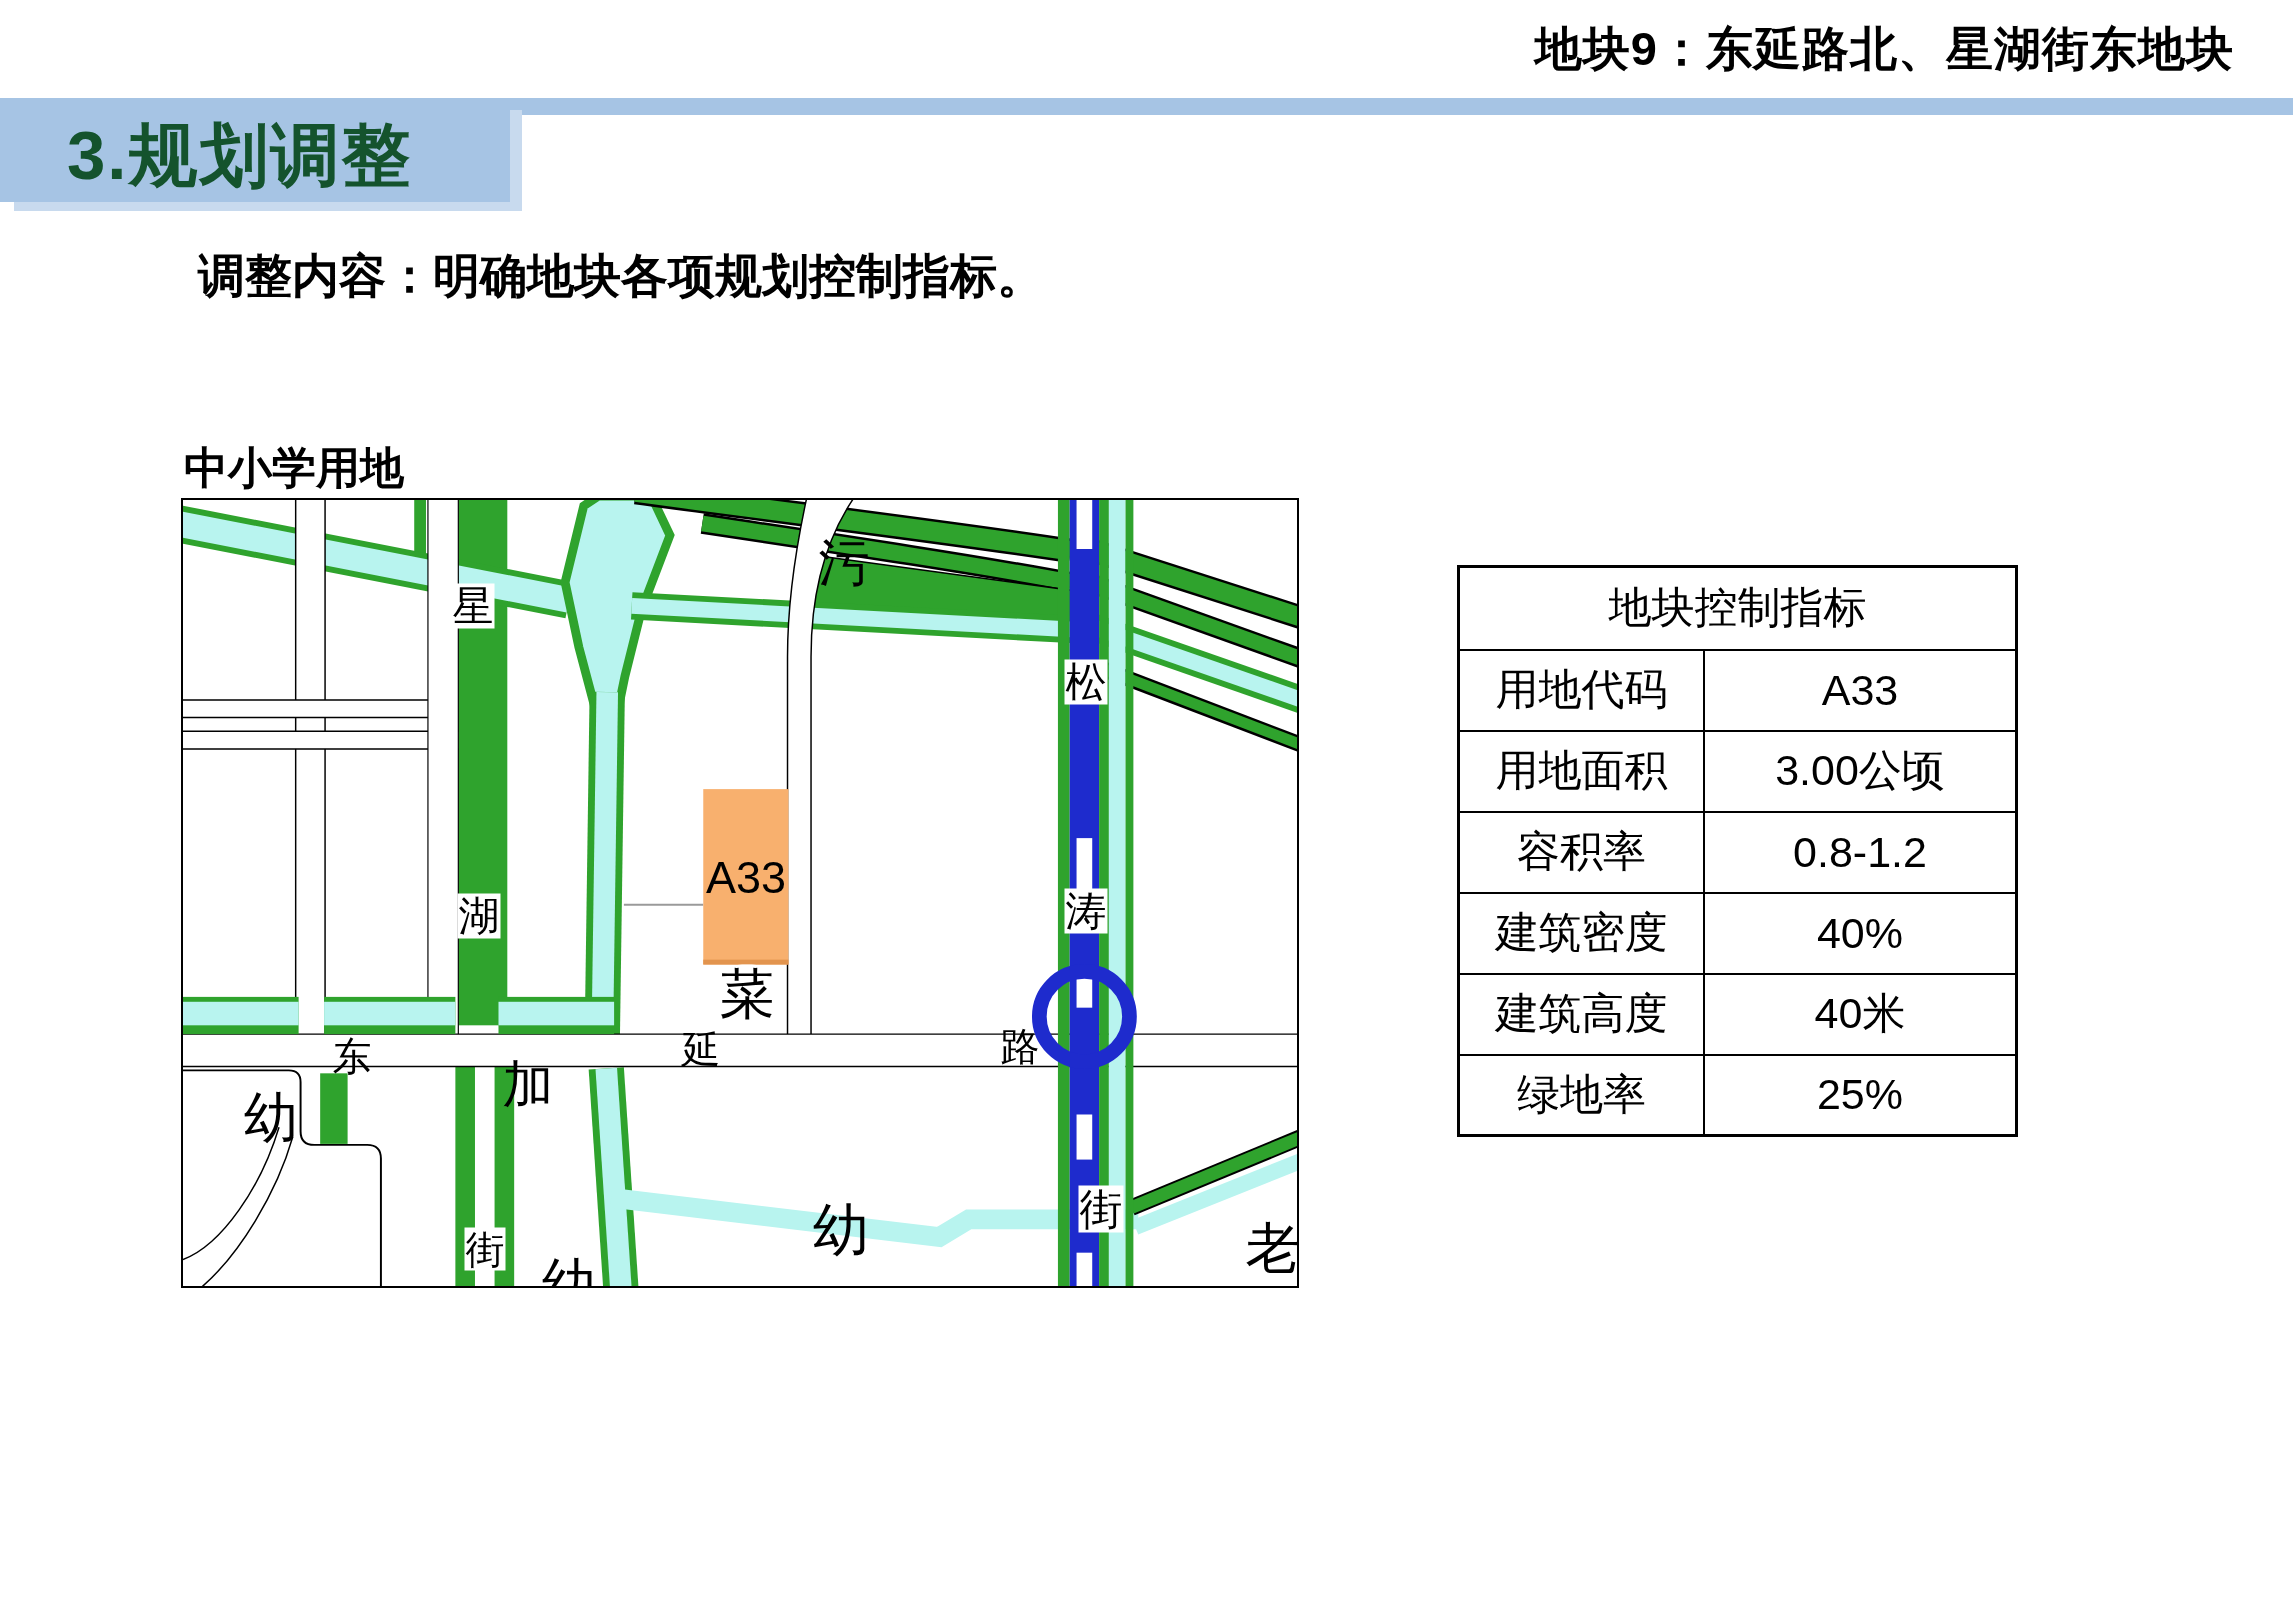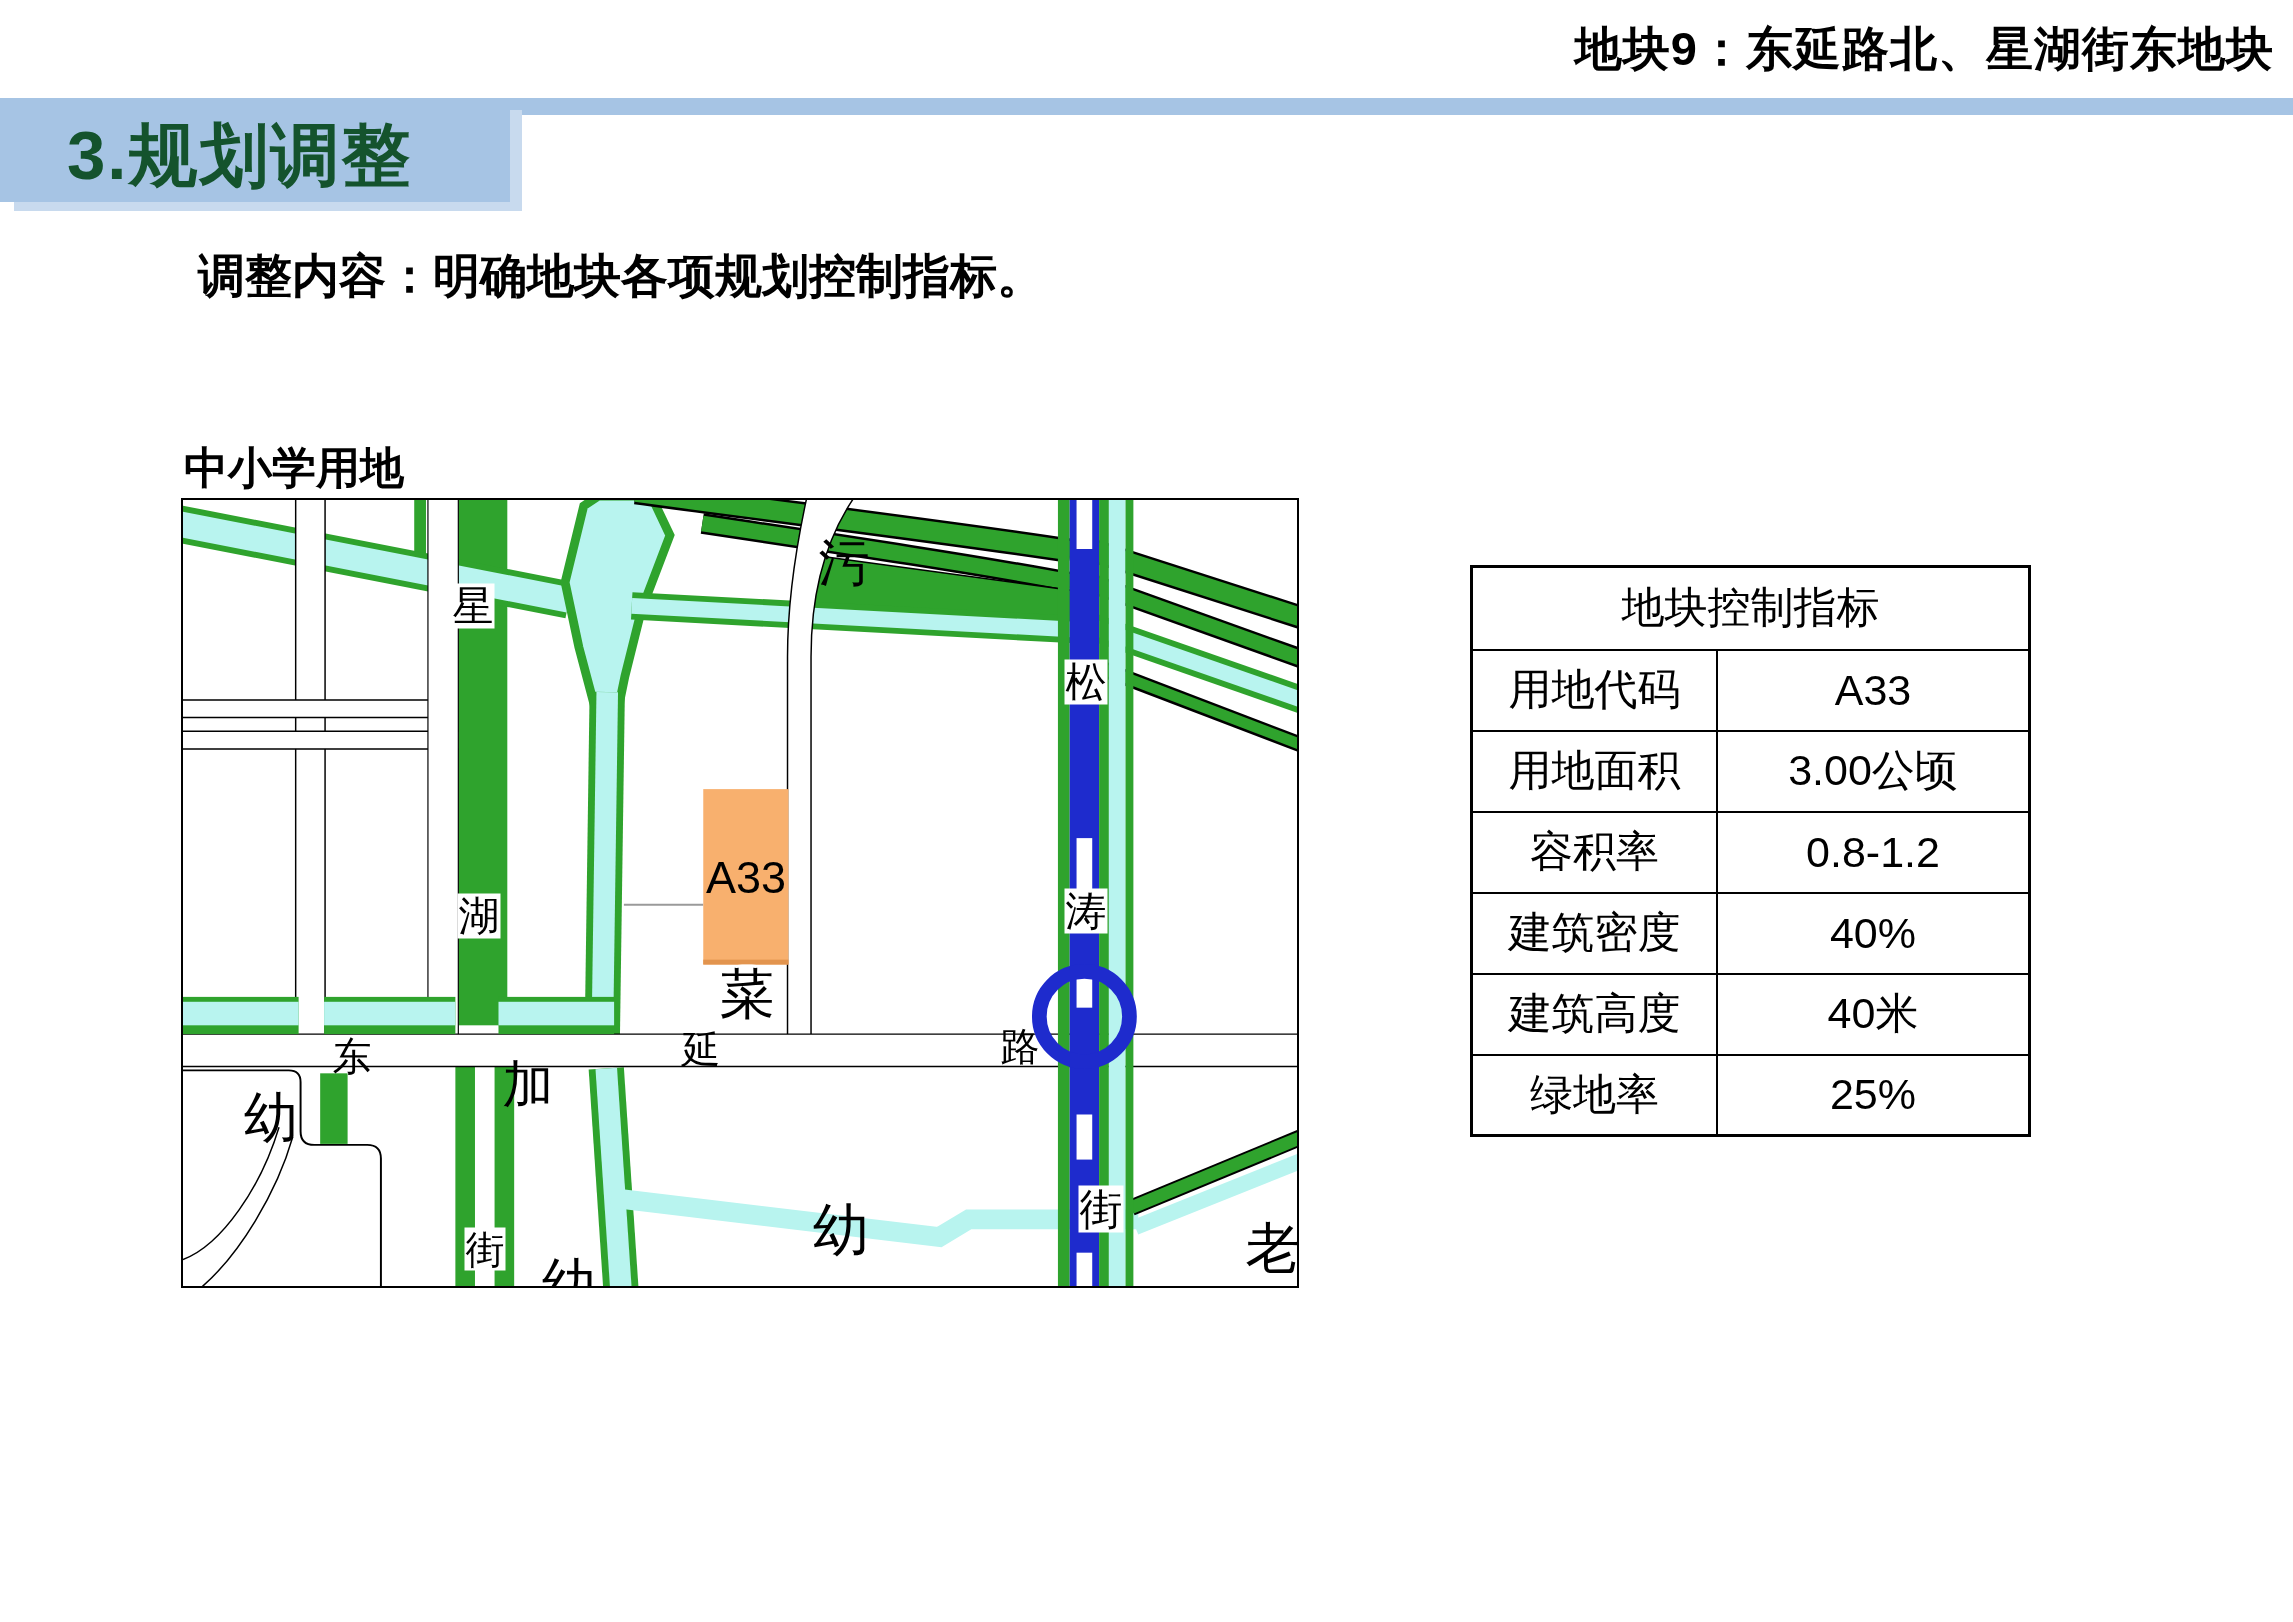--- a/index.html
+++ b/index.html
@@ -1,37 +1,37 @@
 <!DOCTYPE html>
 <html><head>
 <meta charset="utf-8">
 <style>
   html,body{margin:0;padding:0;background:#fff;}
   #slide{position:relative;width:2294px;height:1622px;background:#fff;overflow:hidden;
          font-family:"Liberation Sans",sans-serif;color:#000;}
   
-  .hdr-right{position:absolute;top:17.6px;left:1509px;width:765px;text-align:right;
+  .hdr-right{position:absolute;top:17.6px;left:1469px;width:765px;text-align:right;
              font-size:47px;font-weight:700;letter-spacing:1px;white-space:nowrap;}
   .blue-bar{position:absolute;left:0;top:98px;width:2294px;height:16.7px;background:#a6c4e4;}
   .title-shadow{position:absolute;left:13.7px;top:110px;width:508px;height:101px;background:#c8daee;}
   .title-block{position:absolute;left:0;top:98px;width:510px;height:104px;background:#a6c4e4;}
   .title-text{position:absolute;left:67px;top:110px;font-size:69px;font-weight:700;color:#14532d;
               letter-spacing:2px;white-space:nowrap;}
   .body-text{position:absolute;left:198px;top:245px;font-size:47px;font-weight:700;white-space:nowrap;font-family:Liberation Mono, monospace;}
   .map-caption{position:absolute;left:184px;top:439px;font-size:44px;font-weight:700;white-space:nowrap;}
   
   .map{position:absolute;left:181px;top:498px;width:1114px;height:786px;border:2.9px solid #000;
        background:#fff;overflow:hidden;}
   .map svg{position:absolute;left:0;top:0;width:100%;height:100%;}
   .mlabel{position:absolute;transform:translate(-50%,-50%);white-space:nowrap;line-height:1;
           font-family:"Liberation Serif",serif;}
   .mlabel.halo{background:#fff;padding:2px 1px;}
   .parcel-code{font-family:"Liberation Sans",sans-serif;font-weight:500;}
   
-  .ctl-table{position:absolute;left:1457px;top:565px;border-collapse:collapse;table-layout:fixed;margin-left:13px;}
+  .ctl-table{position:absolute;left:1457px;top:565px;border-collapse:collapse;table-layout:fixed;}
   .ctl-table td,.ctl-table th{border:2.9px solid #000;text-align:center;vertical-align:middle;
           font-size:43px;font-weight:400;padding:0;}
   .ctl-table{border:3.9px solid #000;}
   .ctl-table .c1{width:243px;}
   .ctl-table .c2{width:310px;}
   .ctl-table tr{height:81px;}
   .ctl-table tr.hrow{height:83px;}
 </style>
 </head>
 <body>

